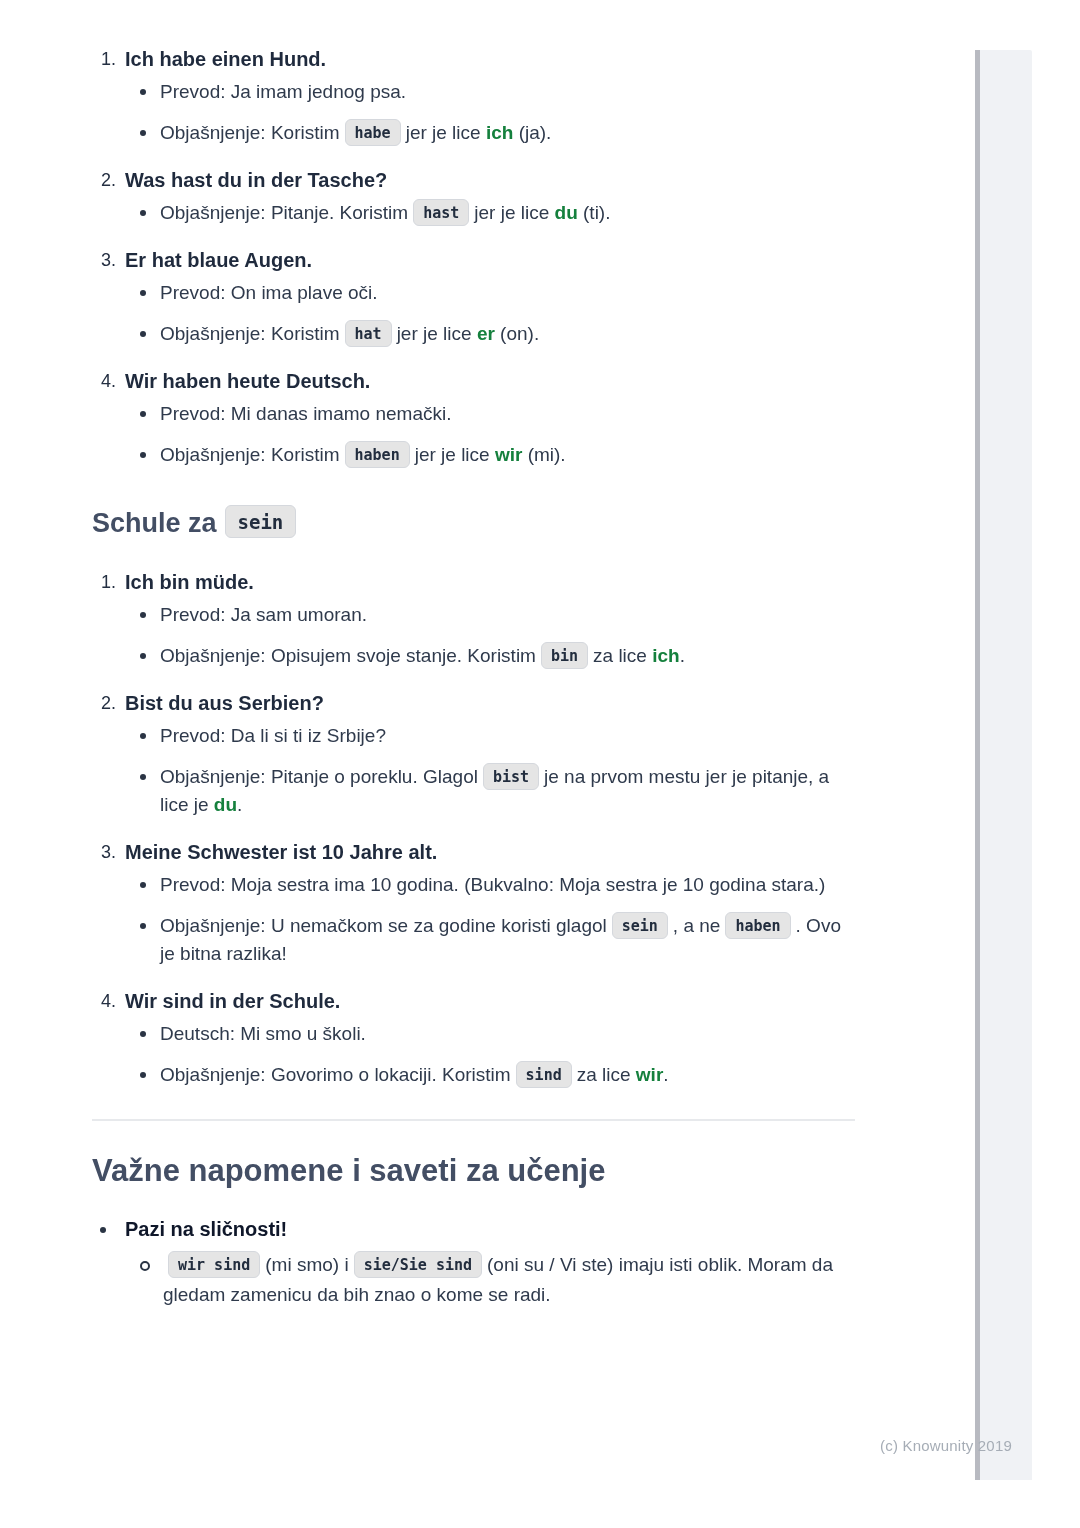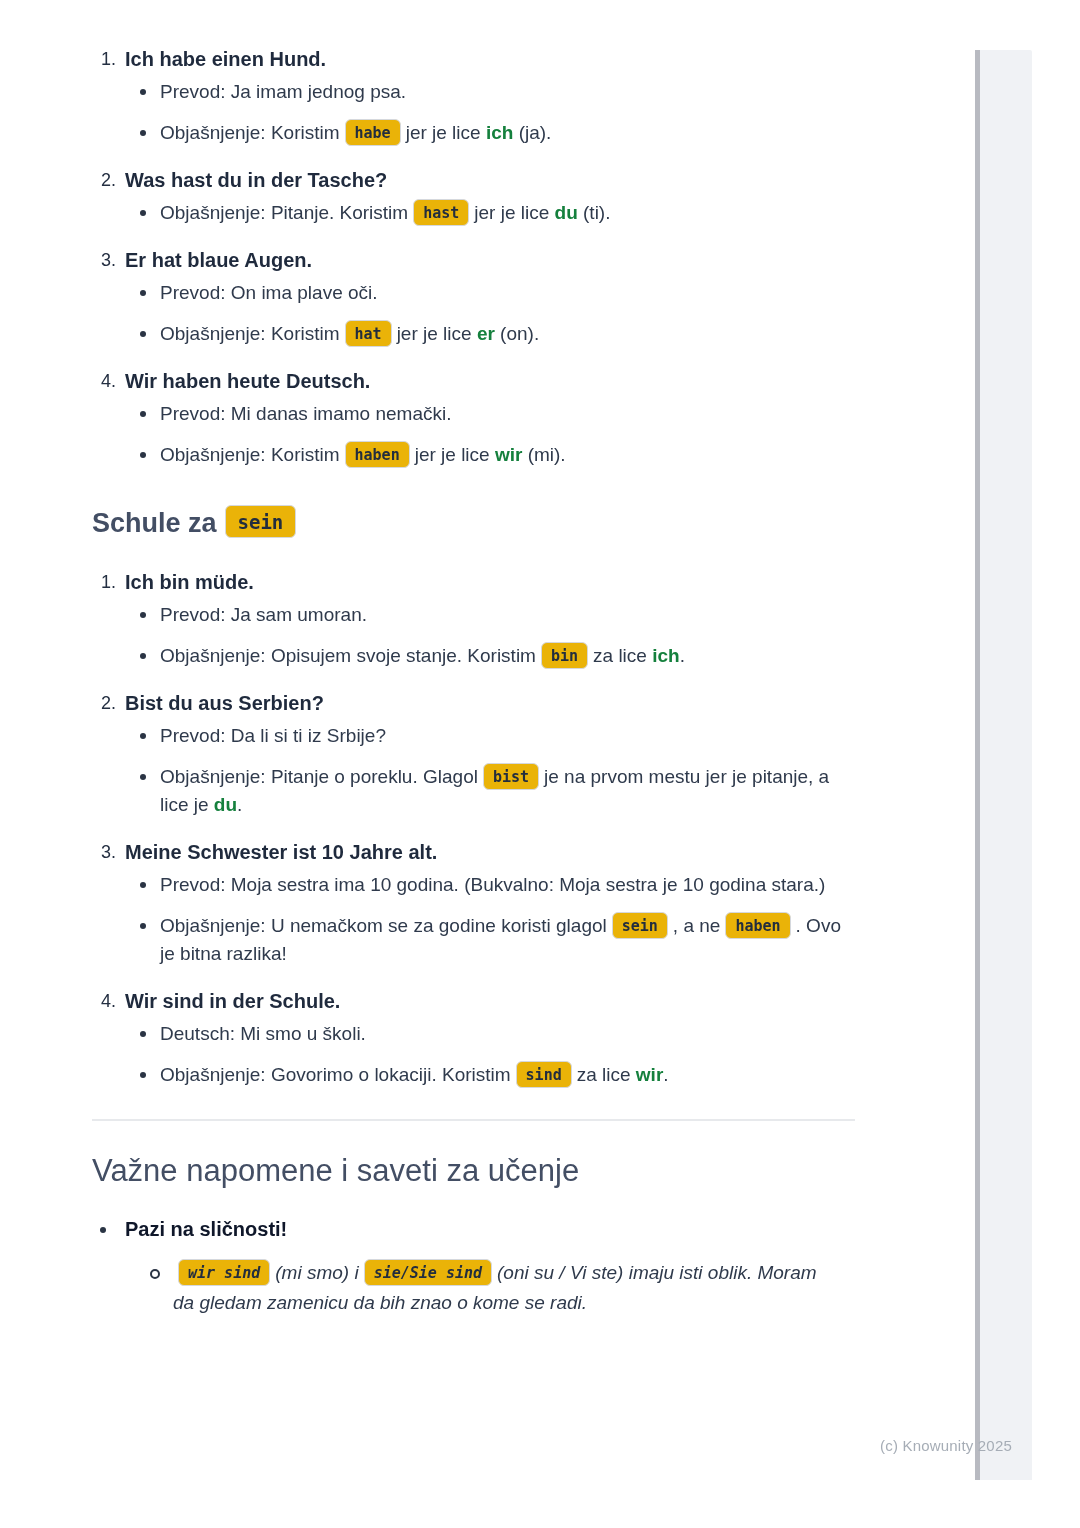--- a/index.html
+++ b/index.html
@@ -39,53 +39,53 @@
     content: ""; position: absolute; left: 3px; top: 11px;
     width: 6px; height: 6px; border-radius: 50%;
     background: #2a3444;
   }
   li.bullet:last-child { margin-bottom: 0; }
   
   .chip {
     font-family: "DejaVu Sans Mono", "Liberation Mono", monospace;
     font-weight: bold; font-size: 15px; line-height: 20px;
     color: #222d3e;
-    background: #eab308;
+    background: #e5e5e5;
     border: 1px solid #d5d8dd;
     border-radius: 6px;
     padding: 3px 9px 2px;
     margin: 0 5px;
     display: inline-block;
     vertical-align: 1px;
     white-space: nowrap;
   }
   .bw { font-weight: bold; color: #15803d; }
   
   h2.sec-h2 {
     font-size: 27px; font-weight: bold; color: #434e64;
     margin: 34px 0 24px 0; line-height: 40px;
   }
   h2.sec-h2 .chip { font-size: 19px; line-height: 24px; padding: 4px 12px 3px; vertical-align: 3px; margin-left: 8px; }
   h1.sec-h1 {
-    font-size: 31px; font-weight: normal; color: #434e64;
+    font-size: 31px; font-weight: bold; color: #434e64;
     margin: 28px 0 22px 0; line-height: 44px;
   }
   hr.divider {
     border: none; border-top: 2px solid #e7e9ec;
     margin: 30px 0 0 0; width: 763px;
   }
   
   ul.notes { list-style: none; margin: 0; padding: 0; }
   li.note-item { position: relative; padding-left: 33px; font-size: 19px; line-height: 29px; }
   li.note-item::before {
     content: ""; position: absolute; left: 8px; top: 12px;
     width: 6px; height: 6px; border-radius: 50%; background: #2a3444;
   }
   .note-title { font-weight: bold; font-size: 20px; color: #0f172a; margin-bottom: 6px; }
-  ul.sub-bullets { list-style: none; margin: 14px; padding: 0 0 0 10px; font-style: italic; }
+  ul.sub-bullets { list-style: none; margin: 4px; padding: 0 0 0 10px; }
   li.sub-bullet { position: relative; padding-left: 24px; font-size: 19px; line-height: 30px; color: #2f3a4c; }
   li.sub-bullet::before {
     content: ""; position: absolute; left: 1px; top: 11px;
     width: 6px; height: 6px; border-radius: 50%;
     border: 2px solid #2a3444; background: transparent;
   }
   
   .scroll-track {
     position: absolute; left: 975px; top: 50px;
     width: 57px; height: 1430px;
@@ -212,13 +212,13 @@
         </ul>
       </li>
     </ul>
 
 </main>
 
 <div class="scroll-track">
   <div class="scroll-thumb"></div>
 </div>
 
-<div class="watermark">(c) Knowunity 2025</div>
+<div class="watermark">(c) Knowunity 2019</div>
 
 </body></html>

